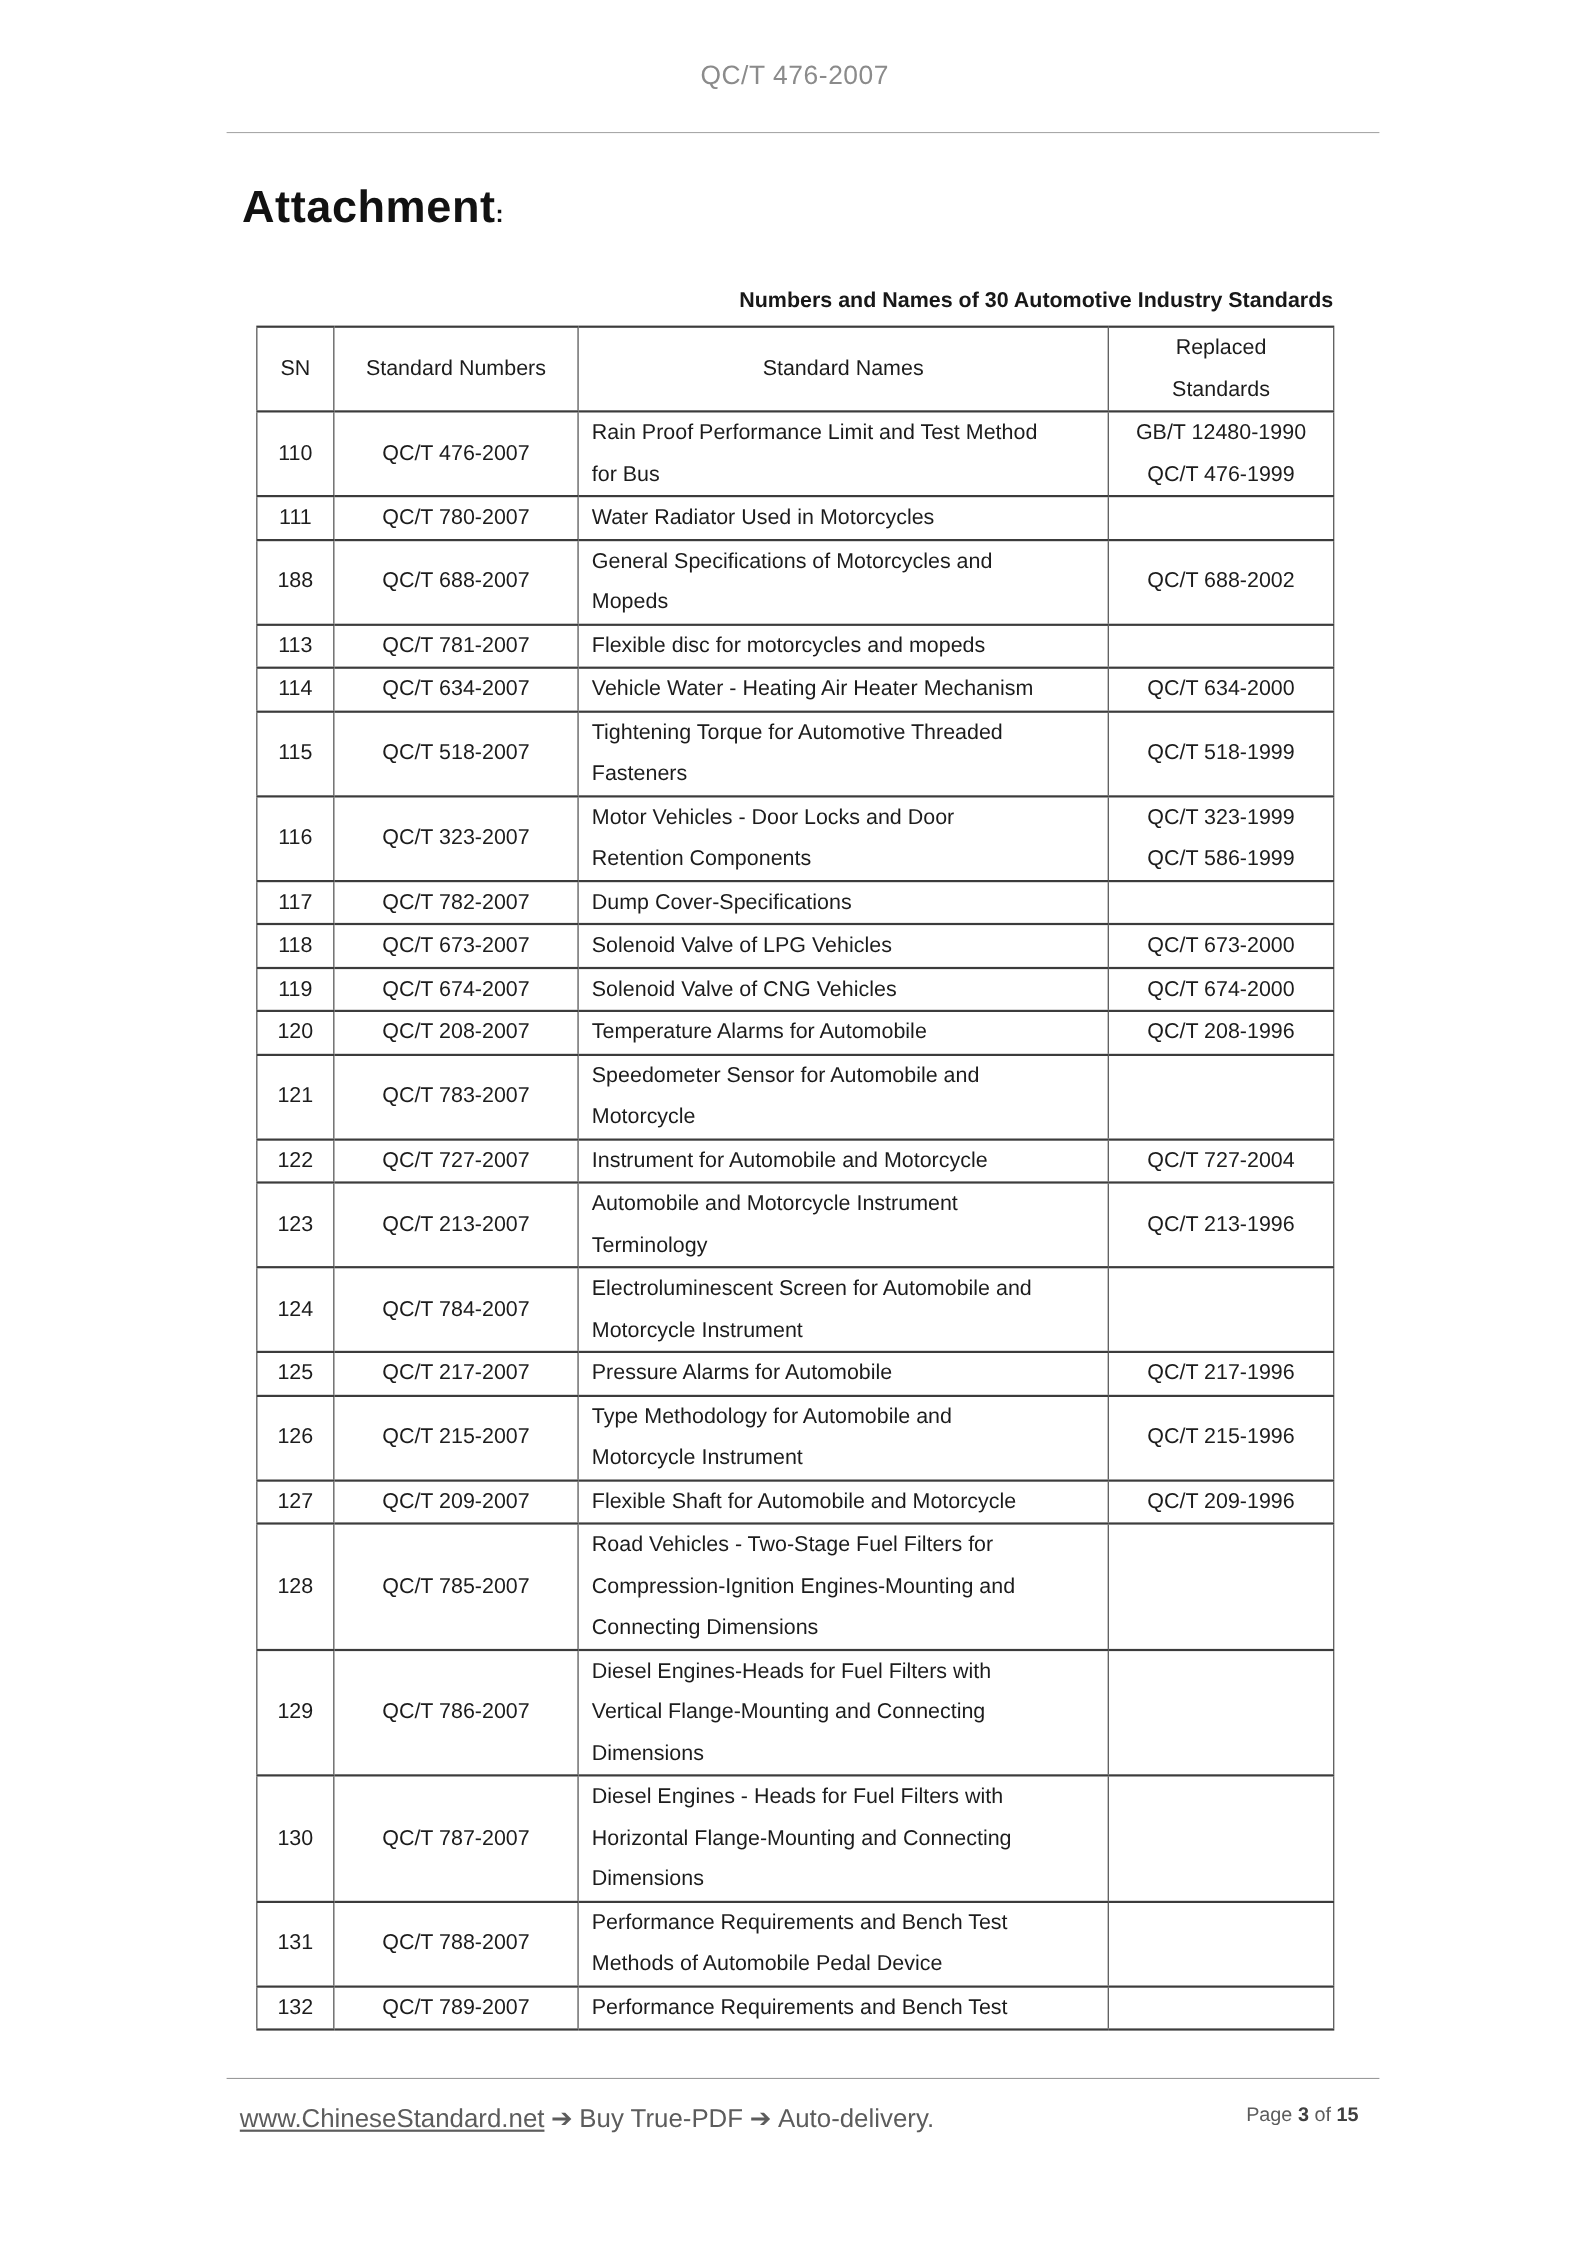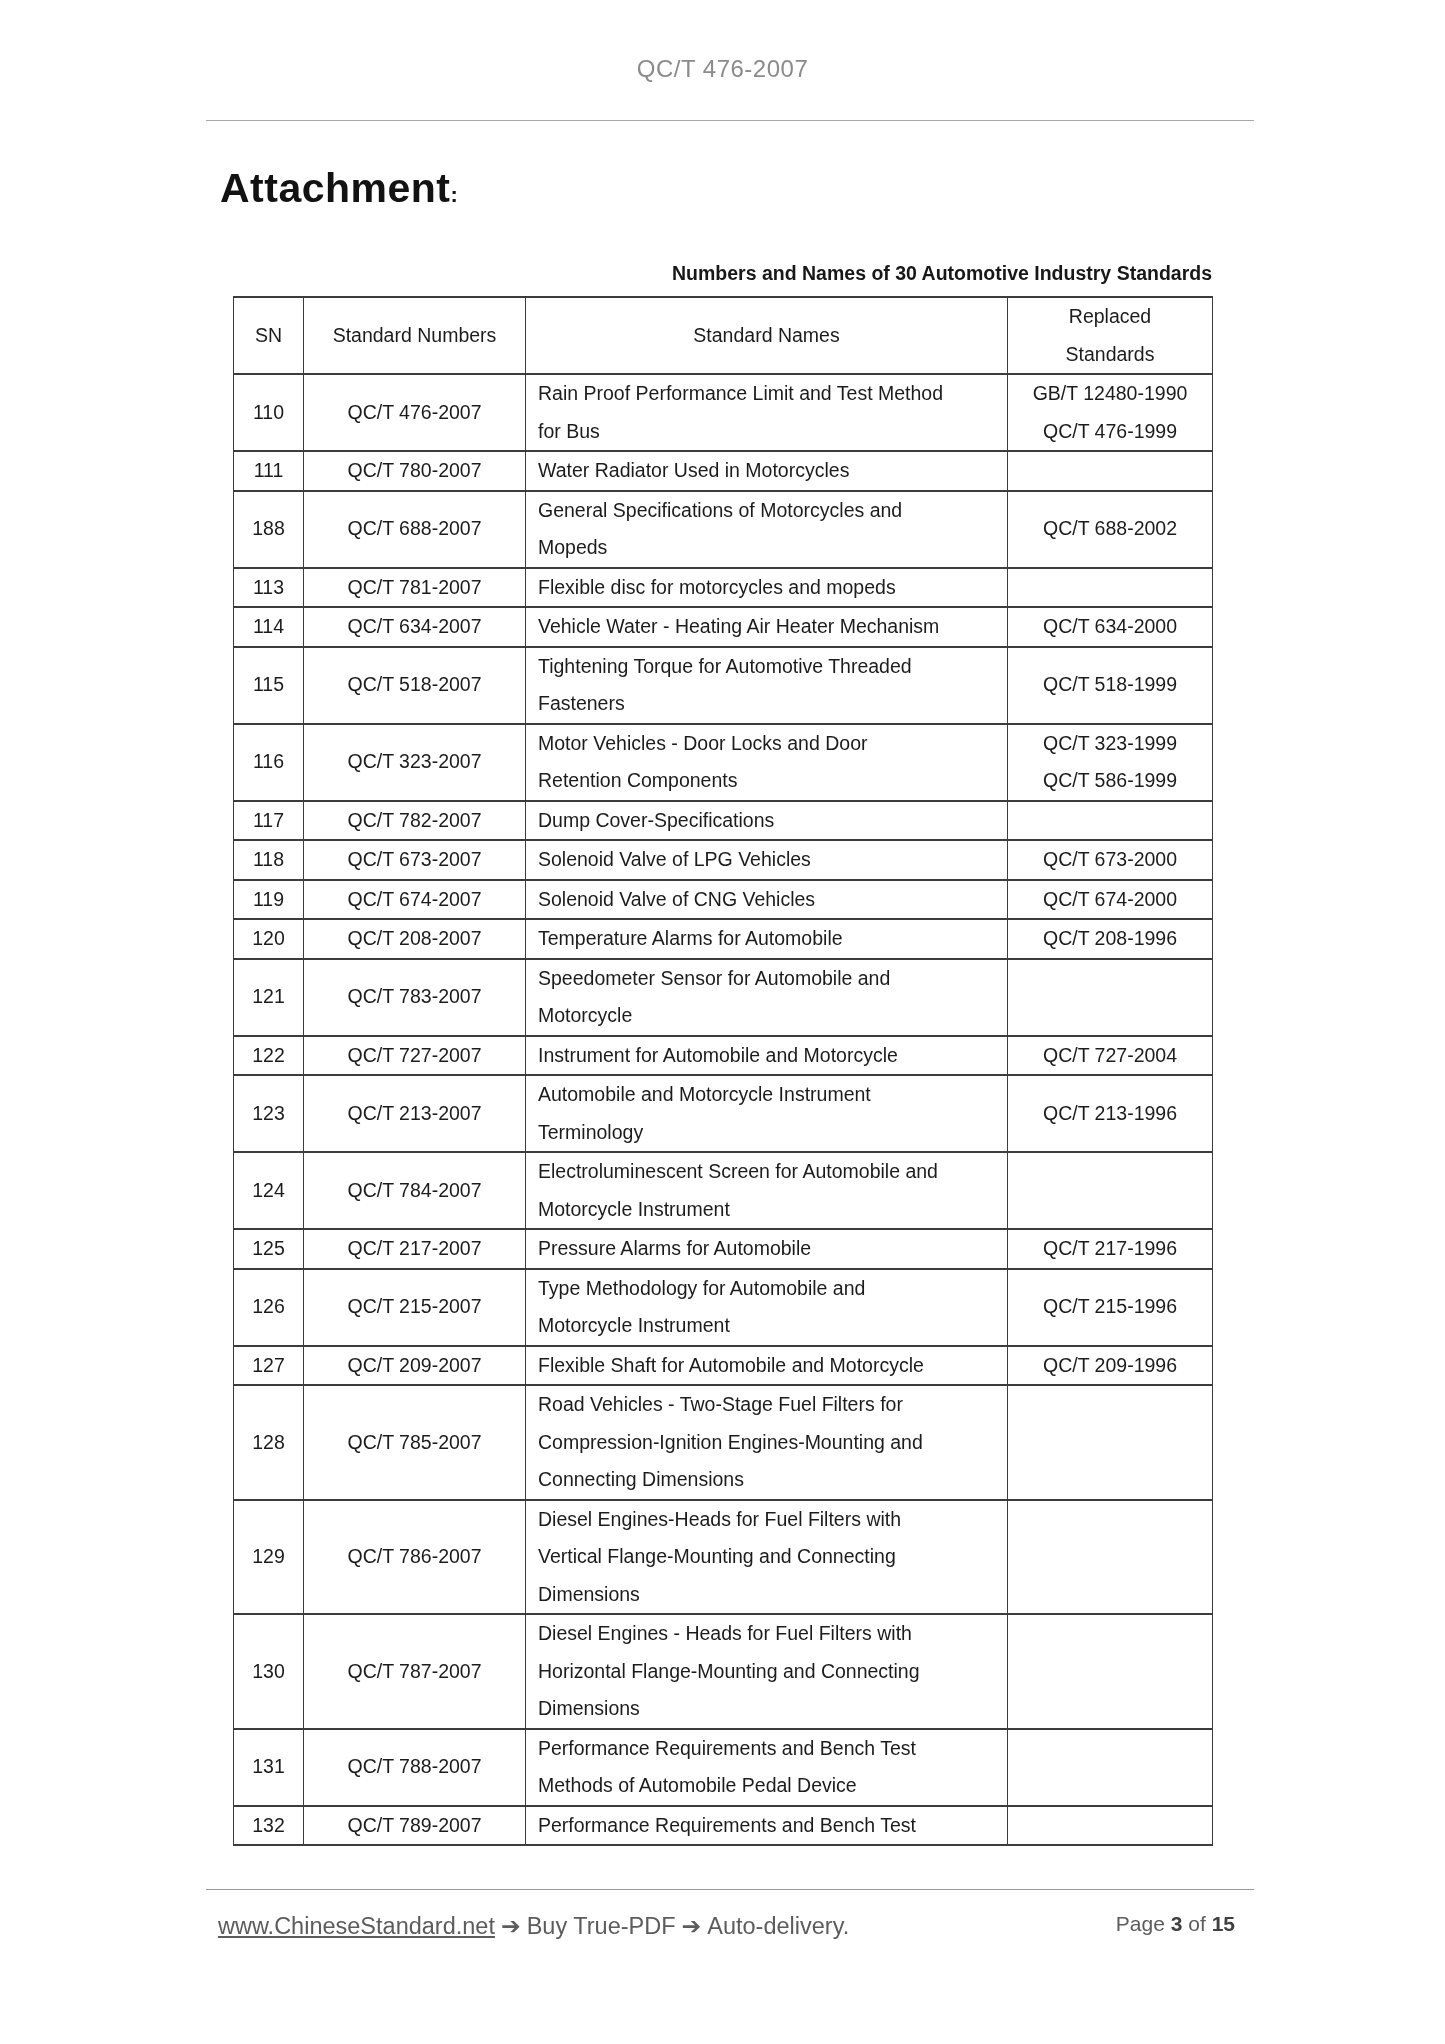--- a/index.html
+++ b/index.html
@@ -56,21 +56,21 @@
     background:#9a9a9a;
   }
   .footer{
     position:absolute;top:1912px;left:218px;
     font-size:23.5px;color:#5c5c5c;white-space:nowrap;
   }
   .footer a{color:#5c5c5c;text-decoration:underline;}
   .footer .arrow{padding:0 6px;}
   .footer-page{
     position:absolute;top:1912px;left:1055px;width:180px;
-    font-size:21px;color:#5c5c5c;text-align:right;white-space:nowrap;
+    font-size:18px;color:#5c5c5c;text-align:right;white-space:nowrap;
   }
   .footer-page b{color:#3f3f3f;}
 </style>
 </head>
 <body>
 
 <div class="page">
 
   <div class="doc-header">QC/T 476-2007</div>
   <div class="header-rule"></div>

